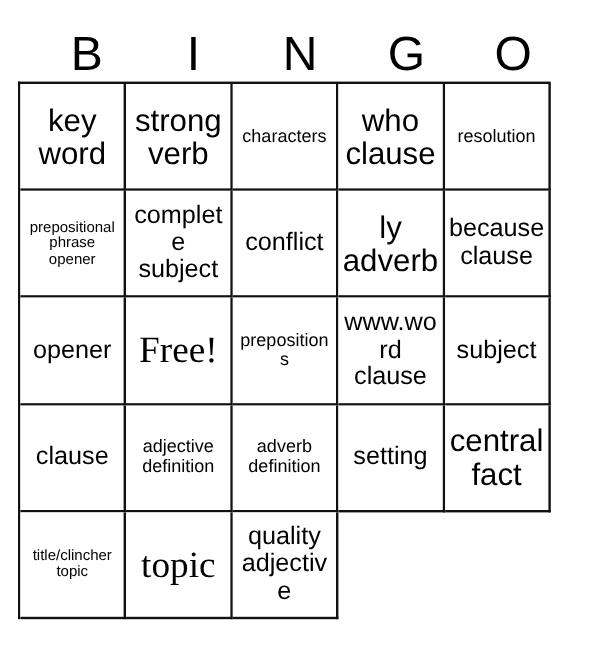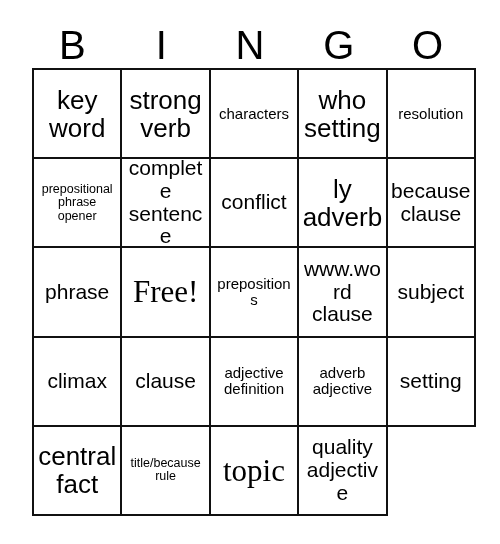--- a/index.html
+++ b/index.html
@@ -34,21 +34,21 @@
     align-items: center;
     justify-content: center;
     font-size: 40px;
     line-height: 1;
     font-weight: 400;
     color: #000;
     letter-spacing: 0;
   }
   .grid {
     position: absolute;
-    left: 32px;
+    left: 15px;
     top: 68px;
     width: 444px;
     height: 448px;
     box-sizing: border-box;
     border-top: 2px solid #111;
     border-left: 2px solid #111;
     display: grid;
     grid-template-columns: repeat(5, 1fr);
     grid-template-rows: repeat(5, 1fr);
   }
@@ -94,79 +94,76 @@
     <div class="cell sz-lg">
         <span class="cell-text">key word</span>
       </div>
     <div class="cell sz-lg">
         <span class="cell-text">strong verb</span>
       </div>
     <div class="cell sz-sm">
         <span class="cell-text">characters</span>
       </div>
     <div class="cell sz-lg">
-        <span class="cell-text">who setting</span>
+        <span class="cell-text">who clause</span>
       </div>
     <div class="cell sz-sm">
         <span class="cell-text">resolution</span>
       </div>
 
     <div class="cell sz-xs">
         <span class="cell-text">prepositional phrase opener</span>
       </div>
     <div class="cell sz-md">
-        <span class="cell-text">complete sentence</span>
+        <span class="cell-text">complete subject</span>
       </div>
     <div class="cell sz-md">
         <span class="cell-text">conflict</span>
       </div>
     <div class="cell sz-lg">
         <span class="cell-text">ly adverb</span>
       </div>
     <div class="cell sz-md">
         <span class="cell-text">because clause</span>
       </div>
 
     <div class="cell sz-md">
-        <span class="cell-text">phrase</span>
+        <span class="cell-text">opener</span>
       </div>
     <div class="cell sz-xl">
         <span class="cell-text">Free!</span>
       </div>
     <div class="cell sz-sm">
         <span class="cell-text">prepositions</span>
       </div>
     <div class="cell sz-md">
         <span class="cell-text">www.word clause</span>
       </div>
 
     <div class="cell sz-md">
         <span class="cell-text">subject</span>
       </div>
     <div class="cell sz-md">
-        <span class="cell-text">climax</span>
-      </div>
-    <div class="cell sz-md">
         <span class="cell-text">clause</span>
       </div>
     <div class="cell sz-sm">
         <span class="cell-text">adjective definition</span>
       </div>
     <div class="cell sz-sm">
-        <span class="cell-text">adverb adjective</span>
+        <span class="cell-text">adverb definition</span>
       </div>
 
     <div class="cell sz-md">
         <span class="cell-text">setting</span>
       </div>
     <div class="cell sz-lg">
         <span class="cell-text">central fact</span>
       </div>
     <div class="cell sz-xs">
-        <span class="cell-text">title/because rule</span>
+        <span class="cell-text">title/clincher topic</span>
       </div>
     <div class="cell sz-xl">
         <span class="cell-text">topic</span>
       </div>
     <div class="cell sz-md">
         <span class="cell-text">quality adjective</span>
       </div>
   </div>
 
 </div>

